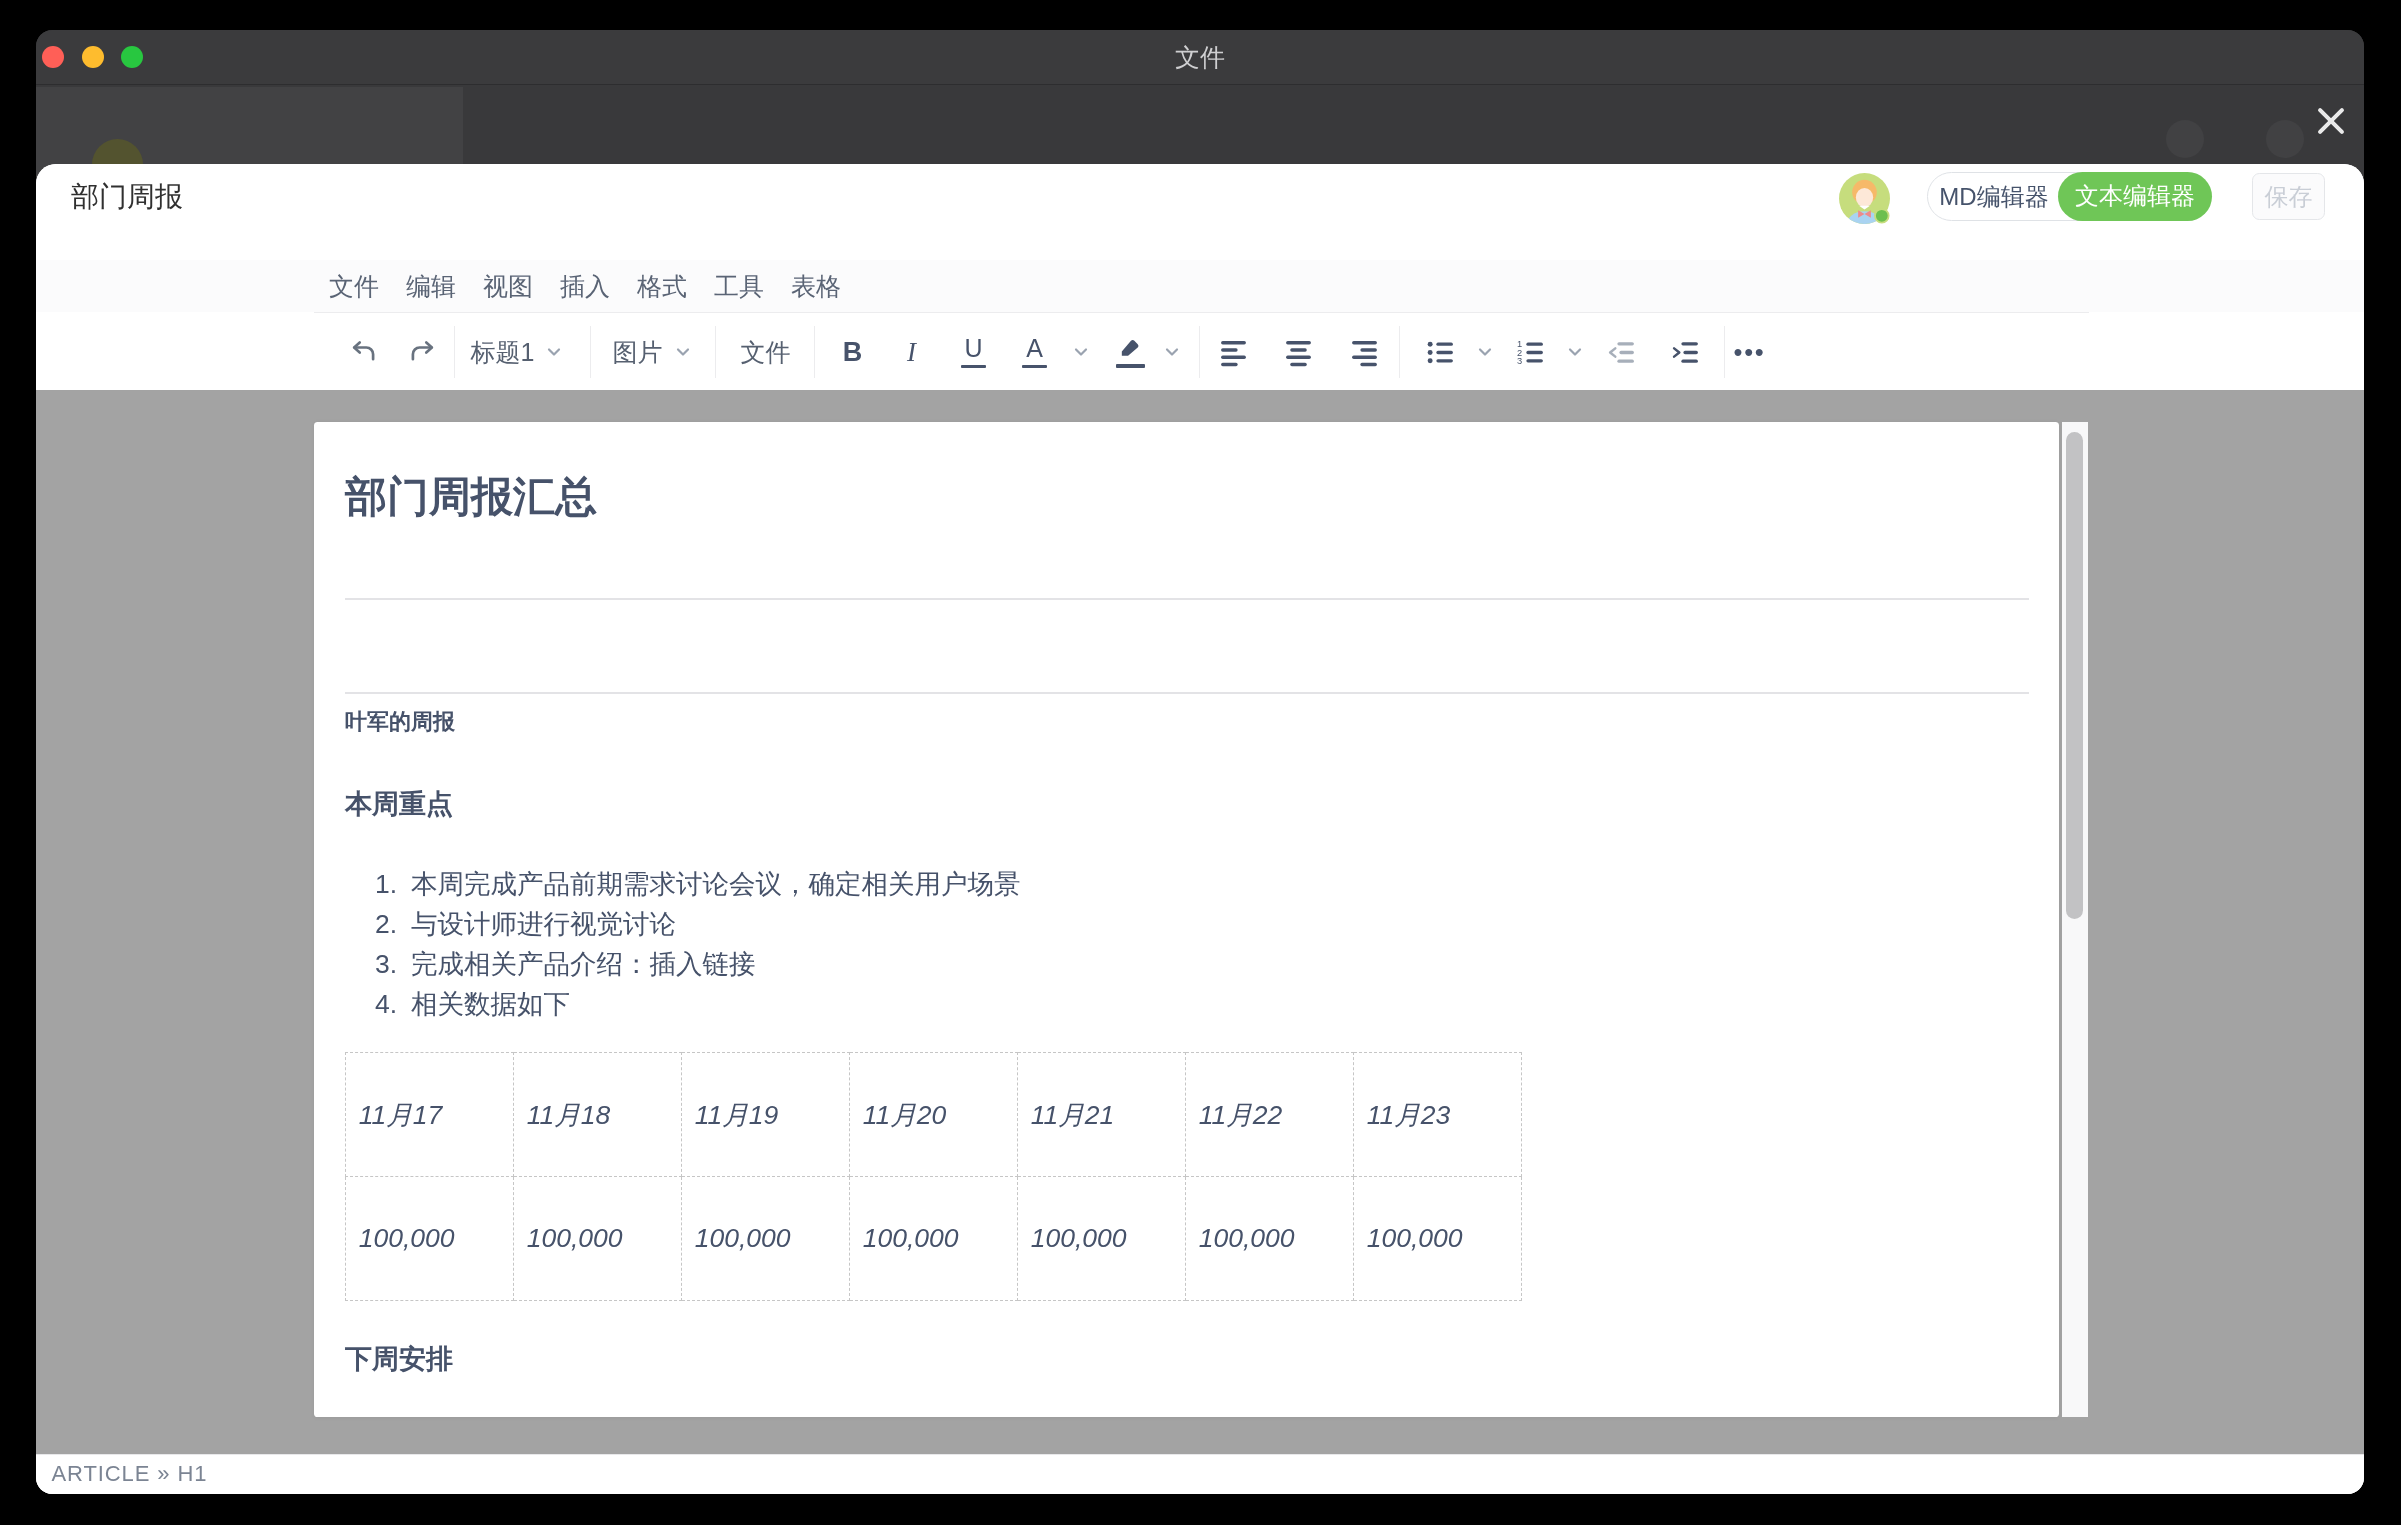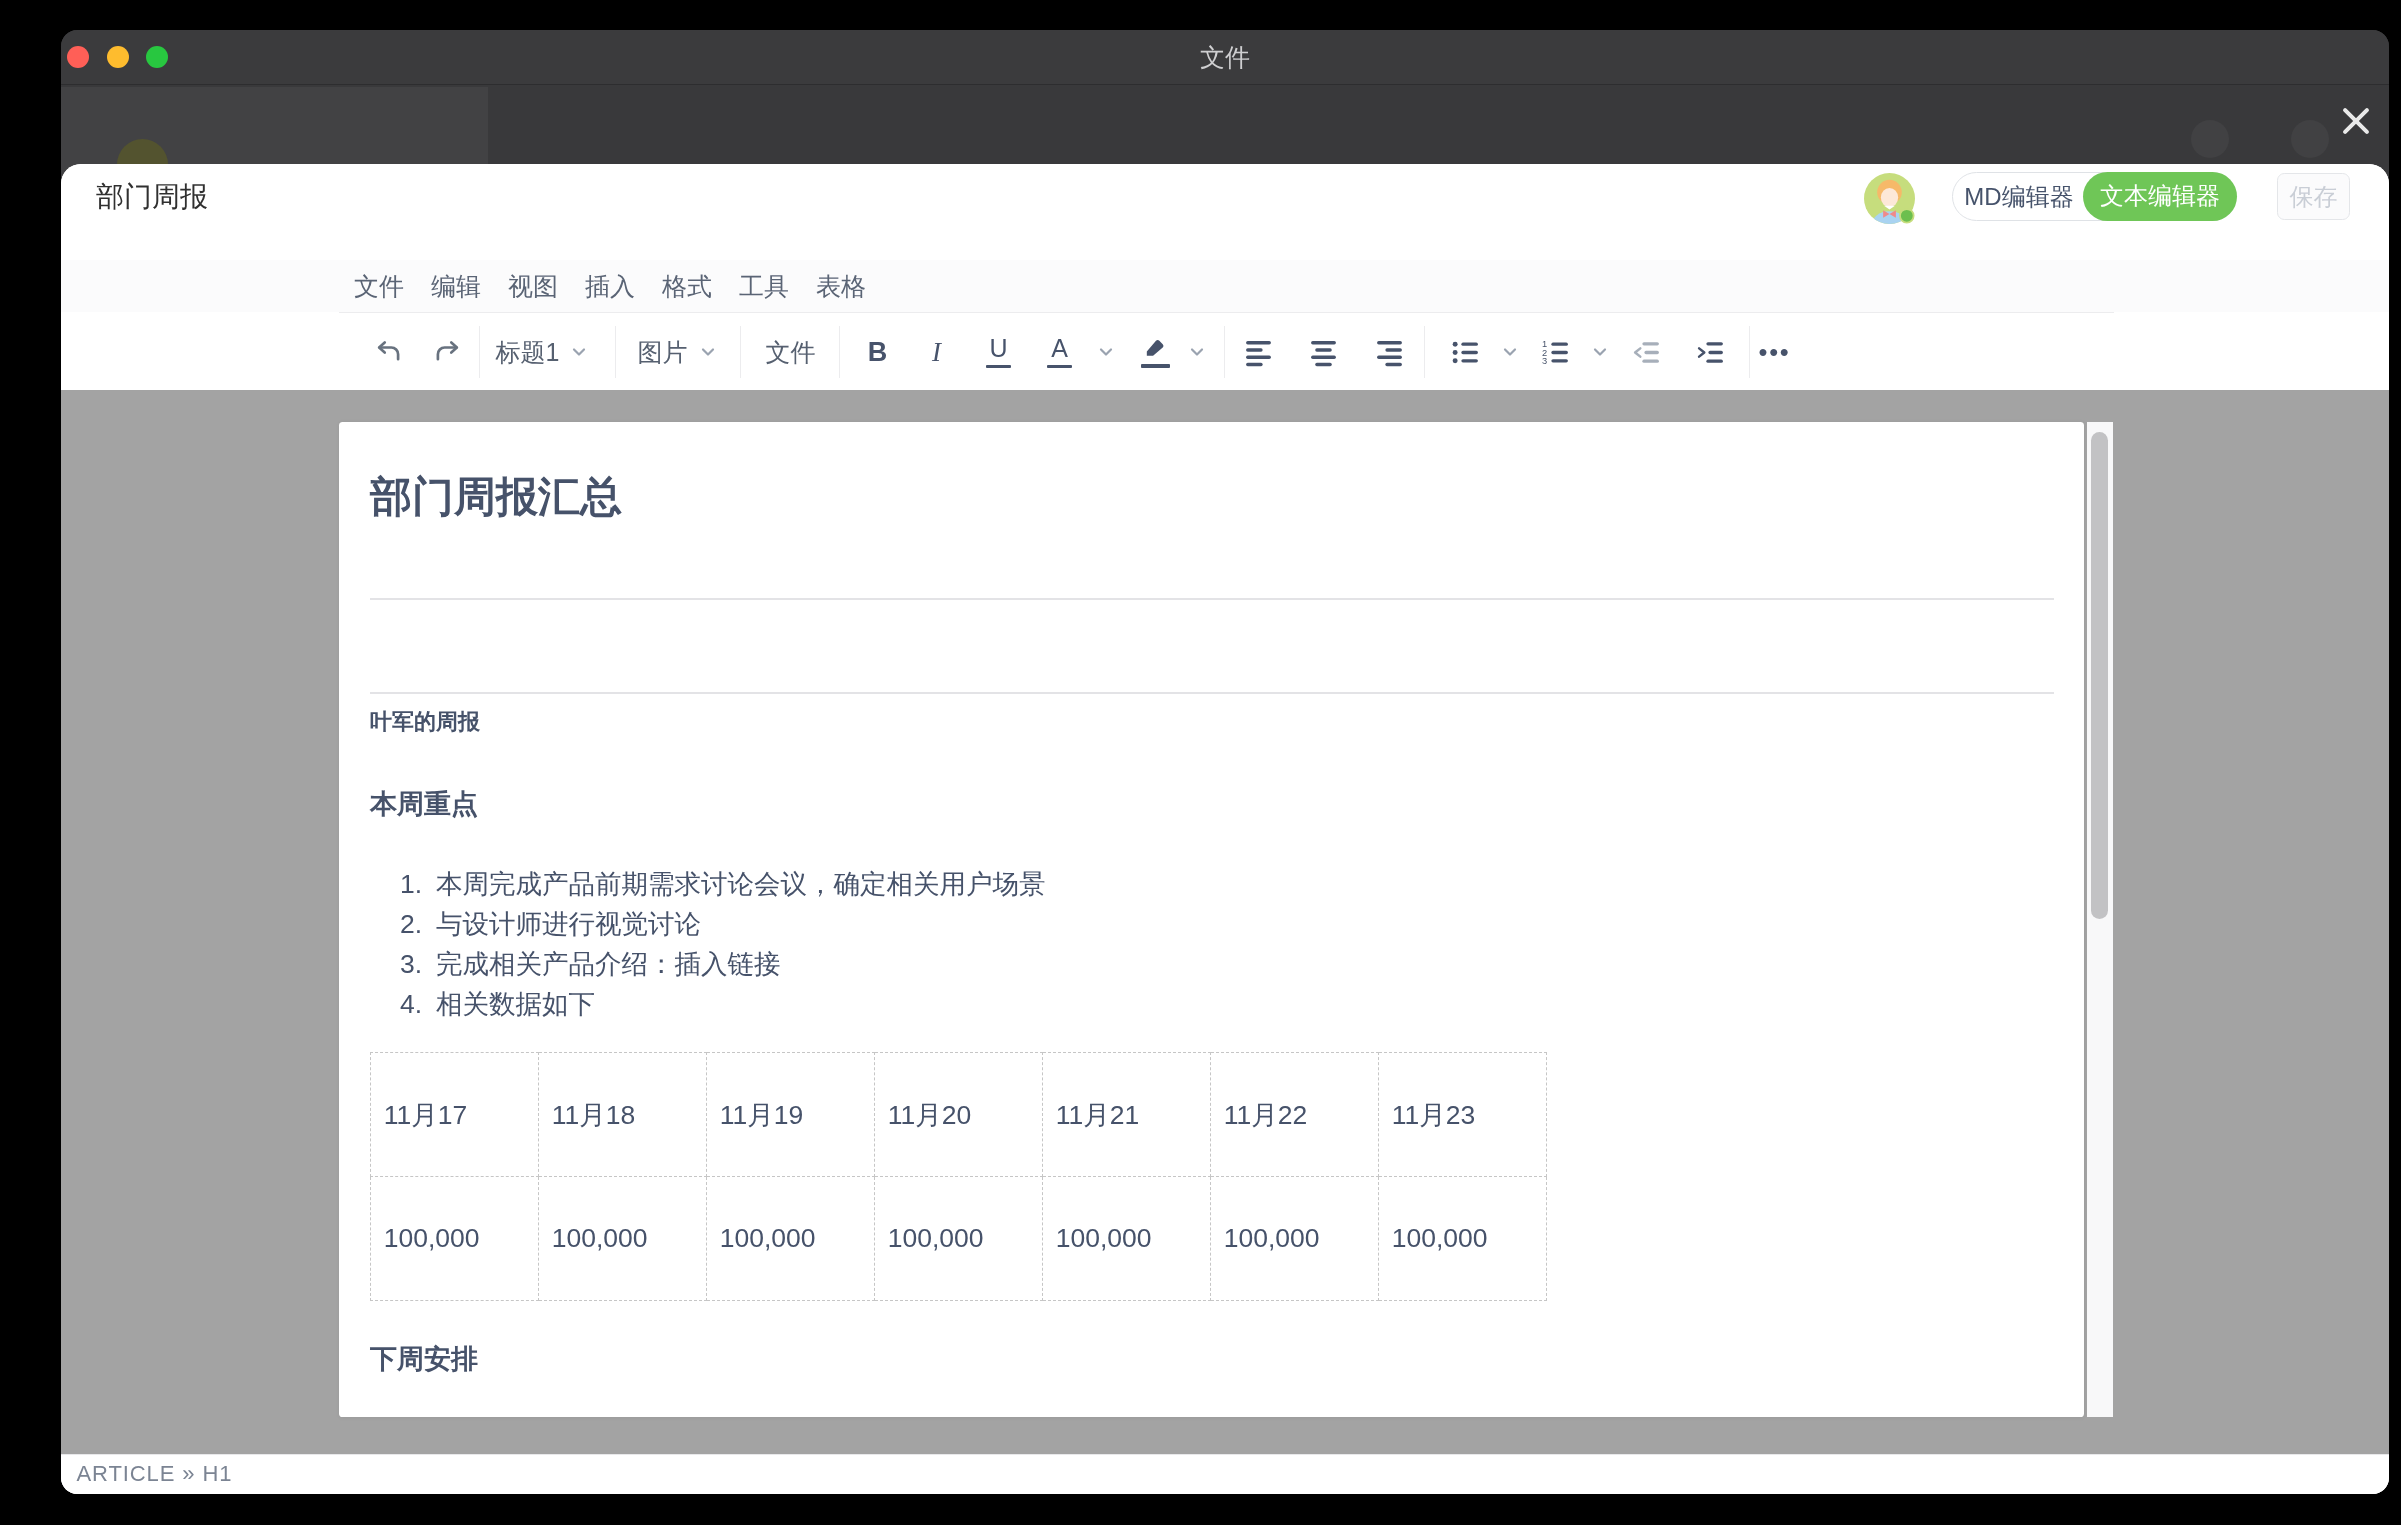--- a/index.html
+++ b/index.html
@@ -1,18 +1,18 @@
 <!DOCTYPE html>
 <html style="font-size:14.6px"><head>
 <meta charset="utf-8">
 <style>
   html,body{margin:0;padding:0;background:#000;width:2401px;height:1526px;overflow:hidden;
     font-family:"Liberation Sans","DejaVu Sans",sans-serif;-webkit-font-smoothing:antialiased;}
   #window{position:absolute;left:36px;top:30px;width:2328px;height:1464px;background:#39393b;
-    border-radius:16.4px;overflow:hidden;margin-left:25px;}
+    border-radius:16.4px;overflow:hidden;}
   
   #titlebar{position:absolute;left:0;top:0;right:0;height:54px;background:#3b3b3d;border-bottom:0.9px solid #2d2d2f;}
   .tl{position:absolute;top:15.5px;width:22px;height:22px;border-radius:50%;cursor:pointer;}
   #win-title{position:absolute;left:0;right:0;top:0;line-height:54px;text-align:center;color:#cfcfd1;font-size:25px;}
   
   #darkstrip{position:absolute;left:0;top:55px;right:0;height:109px;background:#39393b;}
   #sidebar-ghost{position:absolute;left:0;top:1.8px;width:427px;height:108px;background:#424244;}
   #olive-avatar{position:absolute;left:56px;top:54px;width:51px;height:51px;border-radius:50%;background:#53532f;}
   .ghost-circle{position:absolute;top:35px;width:38px;height:38px;border-radius:50%;background:#414143;}
   #close-btn{position:absolute;left:2269px;top:65px;width:51px;height:51px;display:flex;align-items:center;justify-content:center;cursor:pointer;}
@@ -51,21 +51,21 @@
   #scroll-track{position:absolute;left:2026px;top:32px;width:25.5px;height:995px;background:#f8f8f9;cursor:pointer;}
   #scroll-thumb{position:absolute;left:3.6px;top:10px;width:17.3px;height:487px;border-radius:9px;background:#c2c2c4;cursor:grab;}
   .doc-h1{position:absolute;left:31px;top:47px;font-size:42px;font-weight:700;color:#46526a;line-height:55px;}
   .hr{position:absolute;left:31px;width:1684px;height:1.8px;background:#e3e3e6;}
   .doc-time{position:absolute;left:31px;top:182px;font-size:27px;color:#46526a;line-height:40px;}
   .doc-h2{position:absolute;left:31px;top:279px;font-size:22px;font-weight:700;color:#46526a;line-height:42px;}
   .doc-h3{position:absolute;left:31px;font-size:27px;font-weight:700;color:#46526a;line-height:38px;}
   #num-list{position:absolute;left:61px;top:442px;font-size:26.5px;color:#46526a;}
   .list-row{display:flex;line-height:40px;cursor:text;}
   .list-num{width:36px;}
-  #dtable{position:absolute;left:31px;top:630px;border-collapse:collapse;}
+  #dtable{position:absolute;left:31px;top:630px;border-collapse:collapse;font-style:italic;}
   #dtable td{width:168px;height:124px;border:1.8px dashed #c6c6c6;font-size:26.5px;color:#46526a;
     padding:0 0 0 12.8px;box-sizing:border-box;vertical-align:middle;cursor:text;}
   
   #statusbar{position:absolute;left:0;bottom:0;right:0;height:39px;background:#fff;border-top:0.9px solid #e8e8ea;}
   #status-path{position:absolute;left:15.5px;top:0;line-height:38px;font-size:22px;color:#7b8493;letter-spacing:0.9px;}
 </style>
 </head>
 <body>
 
 <div id="window">

